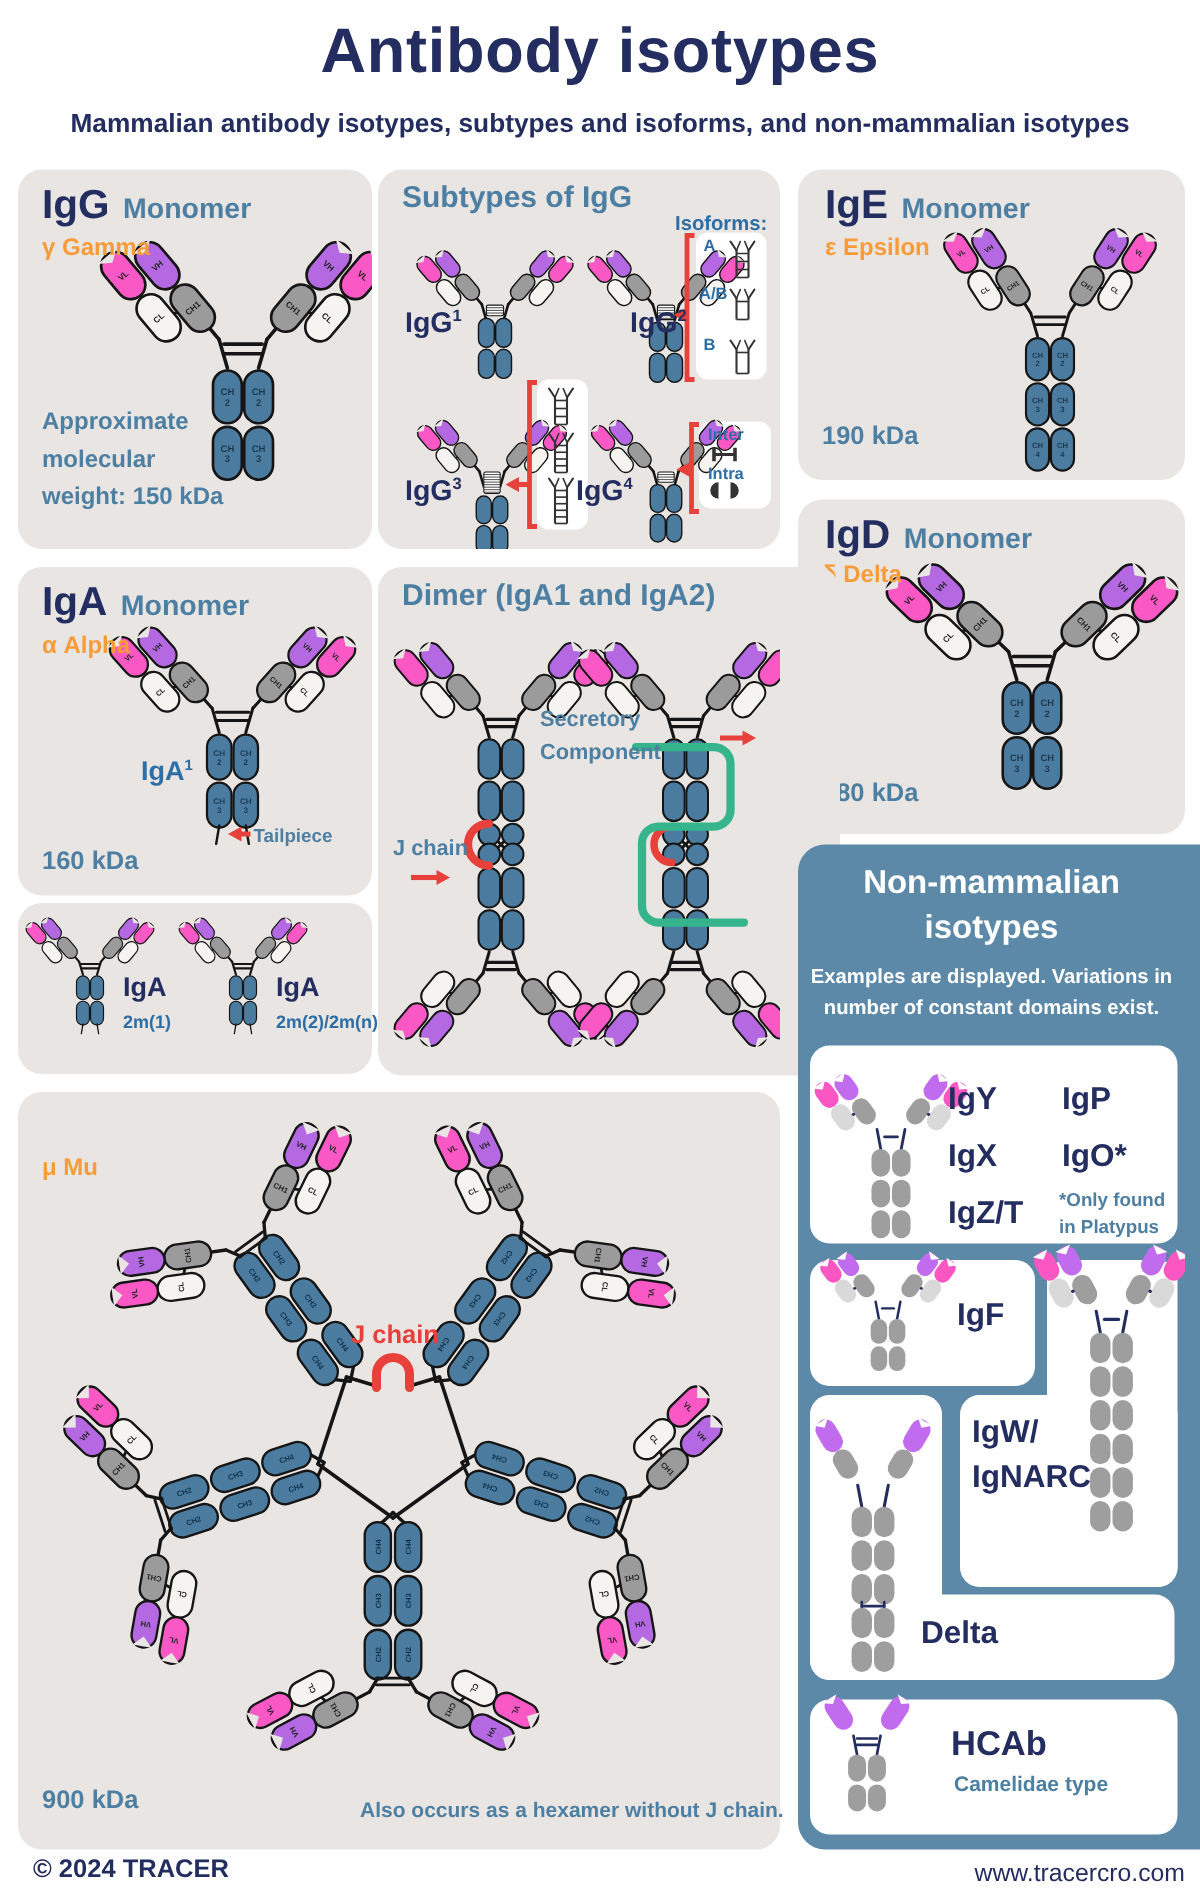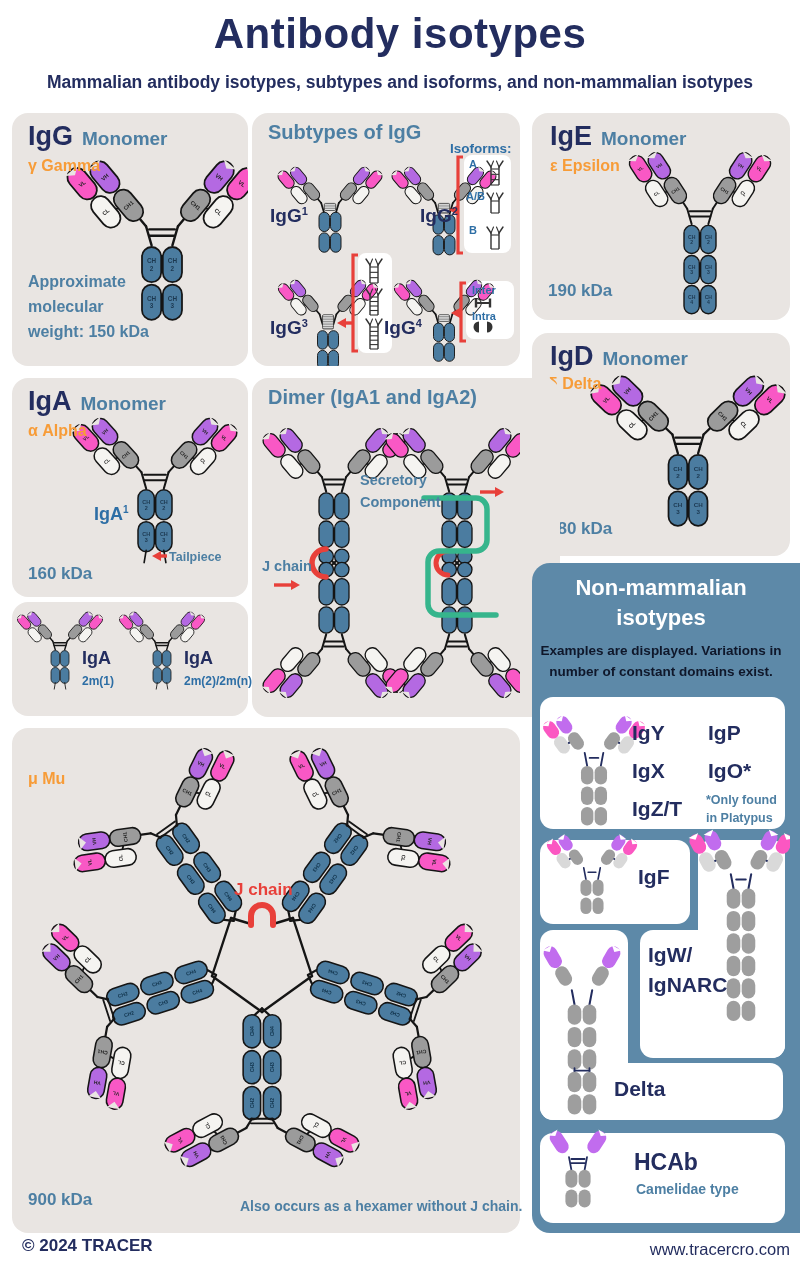--- a/index.html
+++ b/index.html
@@ -26,21 +26,21 @@
   .bluelab{font-size:11px;font-weight:700;color:#2d6ea5;white-space:nowrap;}
   .isoforms{font-size:13.5px;font-weight:700;color:#2d6ea5;white-space:nowrap;}
   .steelsm{font-size:14.5px;font-weight:700;color:#4d7fa3;white-space:nowrap;}
   .tailp{font-size:12.5px;font-weight:700;color:#4d7fa3;white-space:nowrap;}
   .iga2-name{font-size:18px;font-weight:800;color:#232d5f;white-space:nowrap;}
   .iga2-name sup{font-size:10px;}
   .iga2-sub{font-size:12px;font-weight:700;color:#2d6ea5;white-space:nowrap;}
   .jred{font-size:17px;font-weight:700;color:#e8403a;white-space:nowrap;}
   .igm-note{font-size:14px;font-weight:700;color:#4d7fa3;white-space:nowrap;}
   .nm-title{left:0;width:258px;text-align:center;font-size:22px;font-weight:800;color:#ffffff;white-space:nowrap;}
-  .nm-sub{left:0;width:258px;text-align:center;font-size:13.5px;font-weight:700;color:#0f172a;white-space:nowrap;}
+  .nm-sub{left:0;width:258px;text-align:center;font-size:13.5px;font-weight:700;color:#ffffff;white-space:nowrap;}
   .nm-big{font-size:21px;font-weight:800;color:#232d5f;white-space:nowrap;}
   .nm-note{font-size:12.5px;font-weight:700;color:#4d7fa3;white-space:nowrap;}
   .nm-hcab{font-size:23px;font-weight:800;color:#232d5f;white-space:nowrap;}
   .nm-cam{font-size:14px;font-weight:700;color:#4d7fa3;white-space:nowrap;}
   .foot{font-size:17px;font-weight:600;color:#232d5f;white-space:nowrap;}
   .footlink{font-size:16.5px;font-weight:500;color:#232d5f;text-decoration:none;white-space:nowrap;}
 </style>
 </head>
 <body>
 

